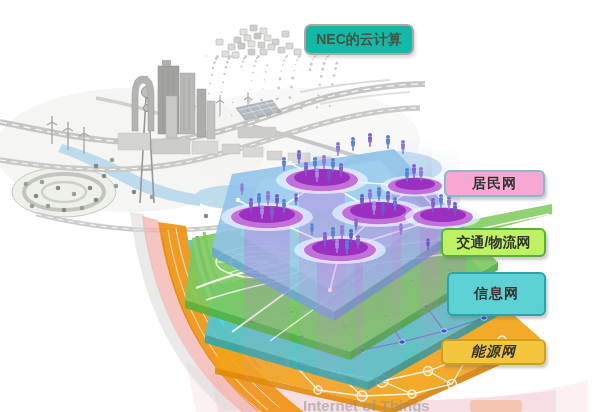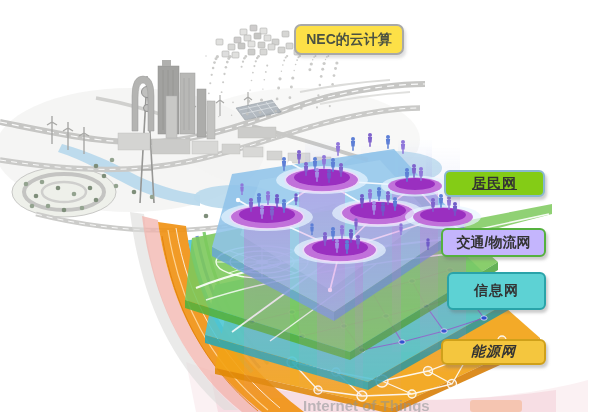--- a/index.html
+++ b/index.html
@@ -2,25 +2,25 @@
 <html><head>
 <meta charset="utf-8">
 <style>
   html,body{margin:0;padding:0;background:#ffffff;}
   #stage{position:relative;width:605px;height:412px;background:#ffffff;overflow:hidden;
          font-family:"Liberation Sans","DejaVu Sans",sans-serif;}
   #stage svg{position:absolute;left:0;top:0;}
   .callout{position:absolute;display:flex;align-items:center;justify-content:center;
            border:2px solid;border-radius:6px;font-weight:bold;font-size:14px;color:#333333;
            box-shadow:2px 3px 3px rgba(110,110,110,.35);box-sizing:border-box;letter-spacing:1px;}
-  .nec{left:294px;top:24px;width:110px;height:31px;background:#fde047;border-color:#a9a9a7;
+  .nec{left:304px;top:24px;width:110px;height:31px;background:#14b8a6;border-color:#a9a9a7;
        color:#4b5242;border-radius:7px;box-shadow:2px 3px 3px rgba(150,150,150,.3);letter-spacing:0;}
   .ll0{left:444px;top:170px;width:101px;height:27px;}
   .ll1{left:441px;top:228px;width:105px;height:29px;letter-spacing:0;}
-  .ll2{left:447px;top:272px;width:99px;height:38px;}
+  .ll2{left:447px;top:272px;width:99px;height:44px;}
   .ll3{left:441px;top:339px;width:105px;height:26px;font-style:italic;}
   .watermark{position:absolute;left:303px;top:397px;font-size:15px;font-weight:bold;
              color:rgba(140,146,148,.55);white-space:nowrap;}
   .watermark-accent{position:absolute;left:470px;top:400px;width:52px;height:12px;
              background:rgba(242,140,60,.30);border-radius:3px;}
 </style>
 </head>
 <body>
 
 <div id="stage">
@@ -460,24 +460,24 @@
     <use href="#person" transform="translate(312,231) scale(0.85)" fill="#5d7fd6"></use>
         <use href="#person" transform="translate(356,226) scale(0.85)" fill="#7f63cc"></use>
     <use href="#person" transform="translate(401,231) scale(0.85)" fill="#8f76da"></use>
         <use href="#person" transform="translate(428,246) scale(0.85)" fill="#6f5ac8"></use>
   </g>
 </svg>
 
 <div class="callout nec">
   <span>NEC的云计算</span>
 </div>
-<div class="callout ll0" style="background: #84cc16; border-color: rgb(138, 184, 208); text-decoration: underline;">
+<div class="callout ll0" style="background: #f9a8d4; border-color: rgb(138, 184, 208);">
   <span>居民网</span>
 </div>
-<div class="callout ll1" style="background: #c4b5fd; border-color: rgb(85, 177, 62); justify-content: center;">
+<div class="callout ll1" style="background: #bef264; border-color: rgb(85, 177, 62); justify-content: center;">
   <span>交通/物流网</span>
 </div>
 <div class="callout ll2" style="background: rgb(93, 210, 212); border-color: rgb(42, 163, 169);">
   <span>信息网</span>
 </div>
 <div class="callout ll3" style="background: rgb(244, 198, 62); border-color: rgb(207, 160, 26);">
   <span>能源网</span>
 </div>
 
 <div class="watermark">Internet of Things</div>

